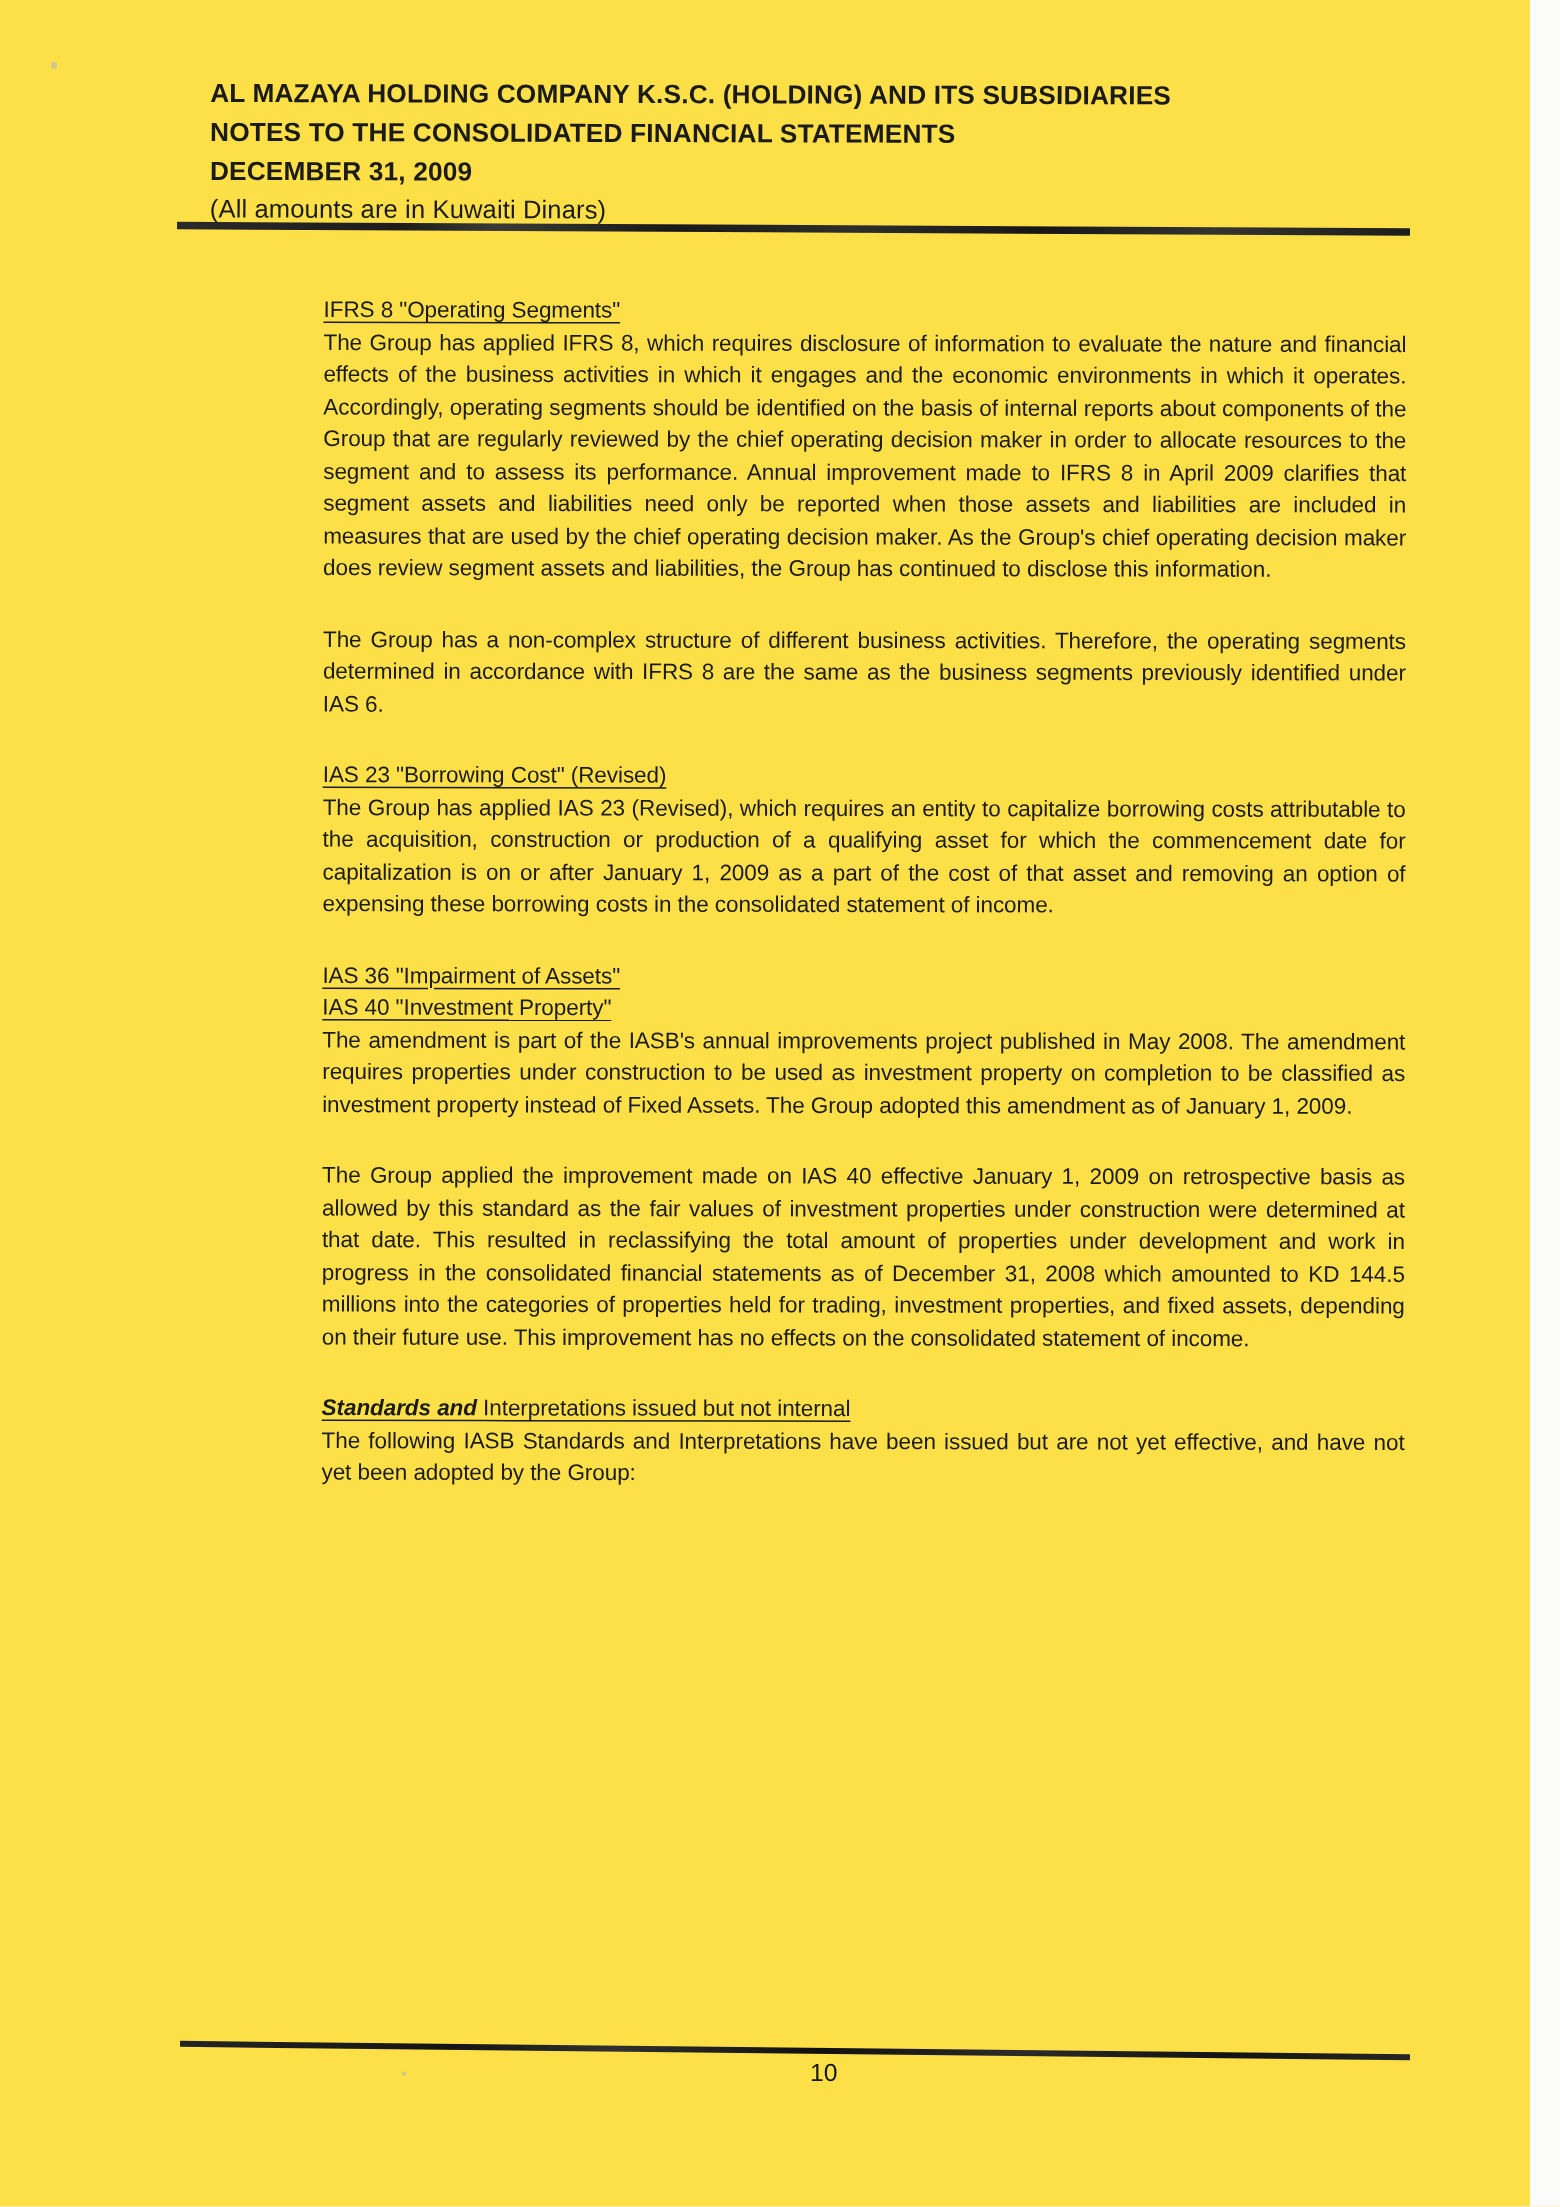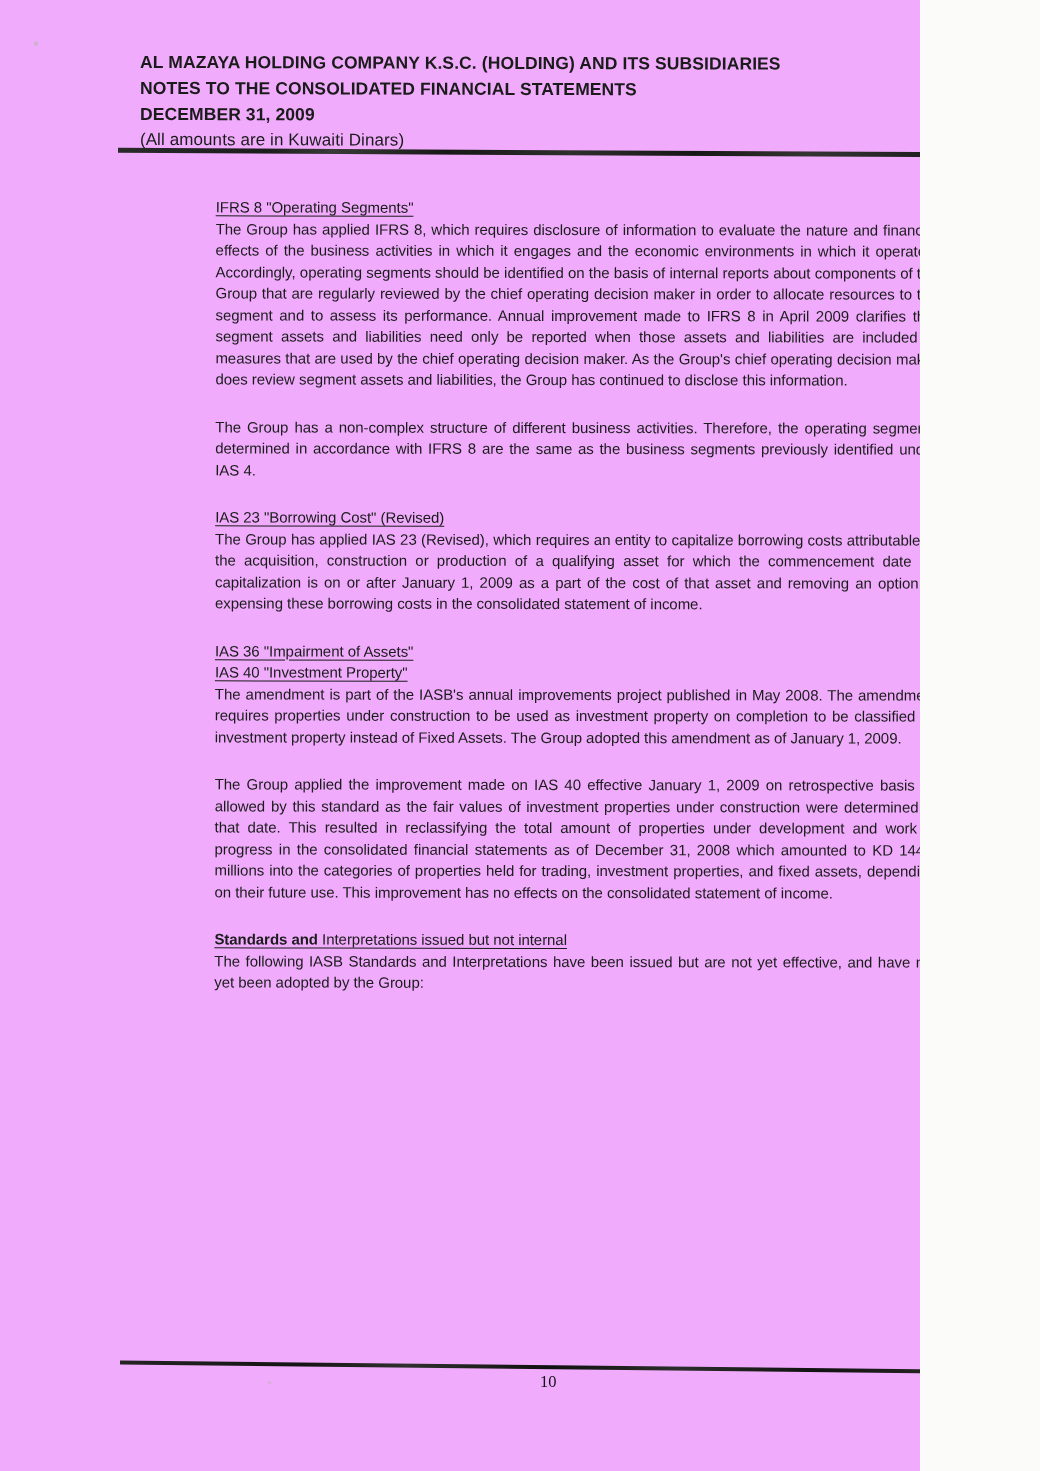--- a/index.html
+++ b/index.html
@@ -2,23 +2,23 @@
 <html><head>
 <meta charset="utf-8">
 <style>
   html, body {
     margin: 0;
     padding: 0;
     background: #fbfbfa;
   }
   .page {
     position: relative;
-    width: 920px;
+    width: 1020px;
     height: 1471px;
-    background: #f0abfc;
+    background: #fde047;
     font-family: "Liberation Sans", sans-serif;
     color: #1b1b1b;
     overflow: hidden;
   }
   
   .speck {
     position: absolute;
     background: #b9b9b6;
     border-radius: 50%;
     opacity: 0.65;
@@ -77,20 +77,21 @@
   .section-heading {
     margin: 0;
     font-size: 15px;
     font-weight: 400;
     line-height: 21.5px;
     text-decoration: underline;
     text-underline-offset: 3px;
   }
   .section-heading .bold-part {
     font-weight: 700;
+    font-style: italic;
   }
 
   
   .footer-rule {
     position: absolute;
     left: 120px;
     top: 1365px;
     width: 820px;
     height: 3.5px;
     background: linear-gradient(90deg,
@@ -98,21 +99,20 @@
       #2c2c2a 68%, #121212 85%, #262624 100%);
     transform: rotate(0.62deg);
   }
   .page-number {
     position: absolute;
     left: 540px;
     top: 1371px;
     font-size: 16.5px;
     line-height: 22px;
     color: #141414;
-    font-family: Liberation Serif, serif;
   }
 </style>
 </head>
 <body>
 
 <div class="page">
 
   <div class="speck speck-1"></div>
   <div class="speck speck-2"></div>
 
@@ -123,21 +123,21 @@
     <div class="h-line regular">(All amounts are in Kuwaiti Dinars)</div>
   </div>
 
   <div class="header-rule"></div>
 
   <div class="content">
 
     <div class="section">
       <h2 class="section-heading">IFRS 8 "Operating Segments"</h2>
       <p>The Group has applied IFRS 8, which requires disclosure of information to evaluate the nature and financial effects of the business activities in which it engages and the economic environments in which it operates. Accordingly, operating segments should be identified on the basis of internal reports about components of the Group that are regularly reviewed by the chief operating decision maker in order to allocate resources to the segment and to assess its performance. Annual improvement made to IFRS 8 in April 2009 clarifies that segment assets and liabilities need only be reported when those assets and liabilities are included in measures that are used by the chief operating decision maker. As the Group's chief operating decision maker does review segment assets and liabilities, the Group has continued to disclose this information.</p>
-      <p>The Group has a non-complex structure of different business activities. Therefore, the operating segments determined in accordance with IFRS 8 are the same as the business segments previously identified under IAS 4.</p>
+      <p>The Group has a non-complex structure of different business activities. Therefore, the operating segments determined in accordance with IFRS 8 are the same as the business segments previously identified under IAS 6.</p>
     </div>
 
     <div class="section">
       <h2 class="section-heading">IAS 23 "Borrowing Cost" (Revised)</h2>
       <p>The Group has applied IAS 23 (Revised), which requires an entity to capitalize borrowing costs attributable to the acquisition, construction or production of a qualifying asset for which the commencement date for capitalization is on or after January 1, 2009 as a part of the cost of that asset and removing an option of expensing these borrowing costs in the consolidated statement of income.</p>
     </div>
 
     <div class="section">
       <h2 class="section-heading">IAS 36 "Impairment of Assets"</h2>
     </div>

